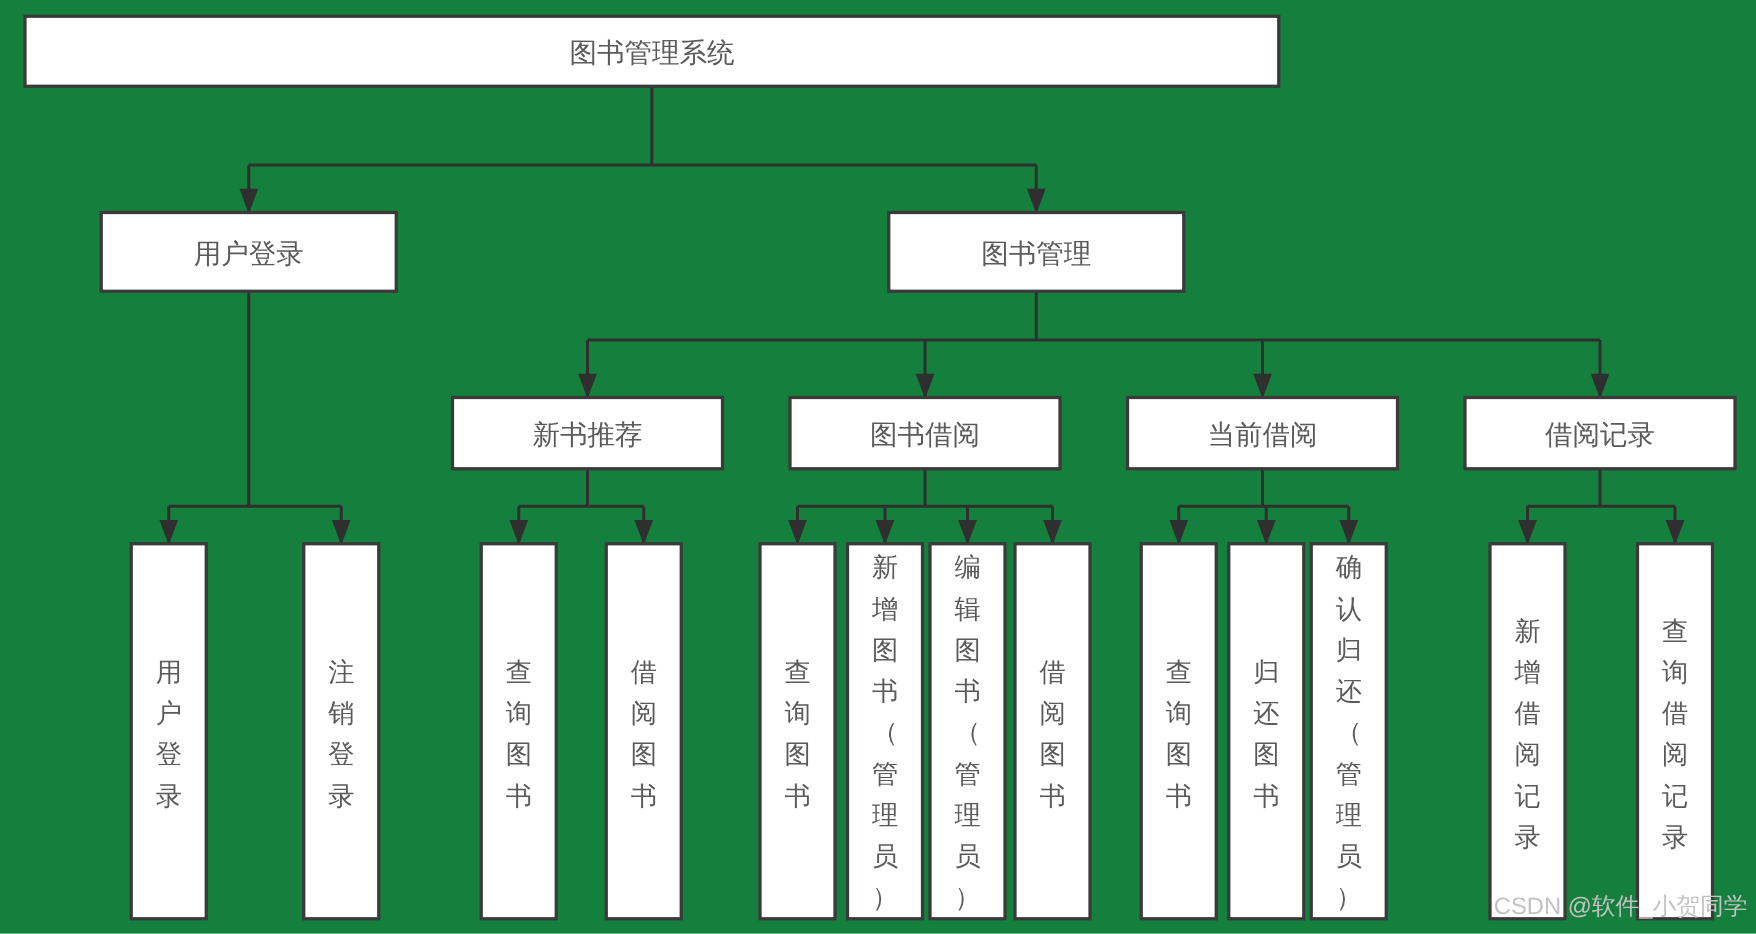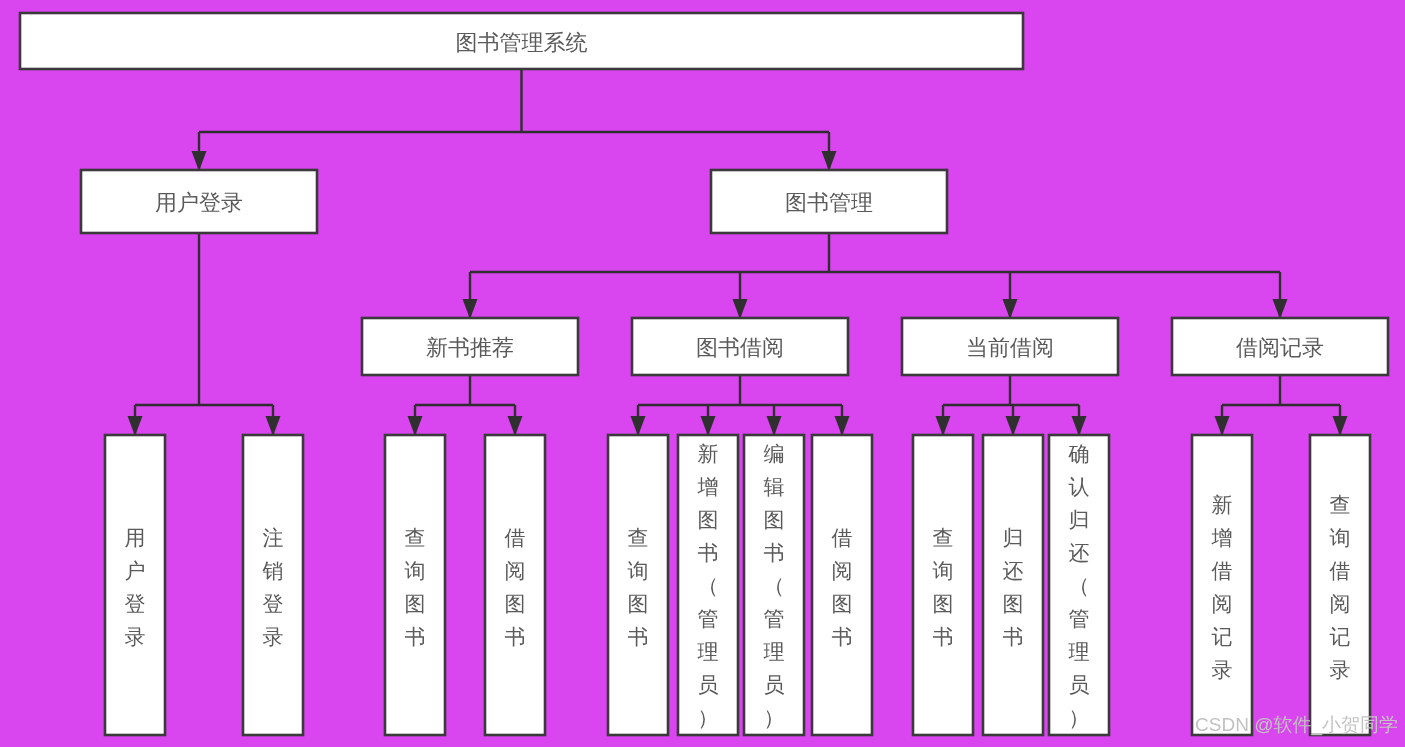--- a/index.html
+++ b/index.html
@@ -10,21 +10,21 @@
   body {
     width: 1405px;
     height: 747px;
     font-family: "Liberation Sans", "DejaVu Sans", sans-serif;
     overflow: hidden;
   }
   #diagram-root {
     position: relative;
     width: 1405px;
     height: 747px;
-    background: #d946ef;
+    background: #15803d;
   }
   svg#flowchart {
     position: absolute;
     top: 0;
     left: 0;
     width: 1405px;
     height: 747px;
   }
   .node-box {
     fill: #ffffff;

